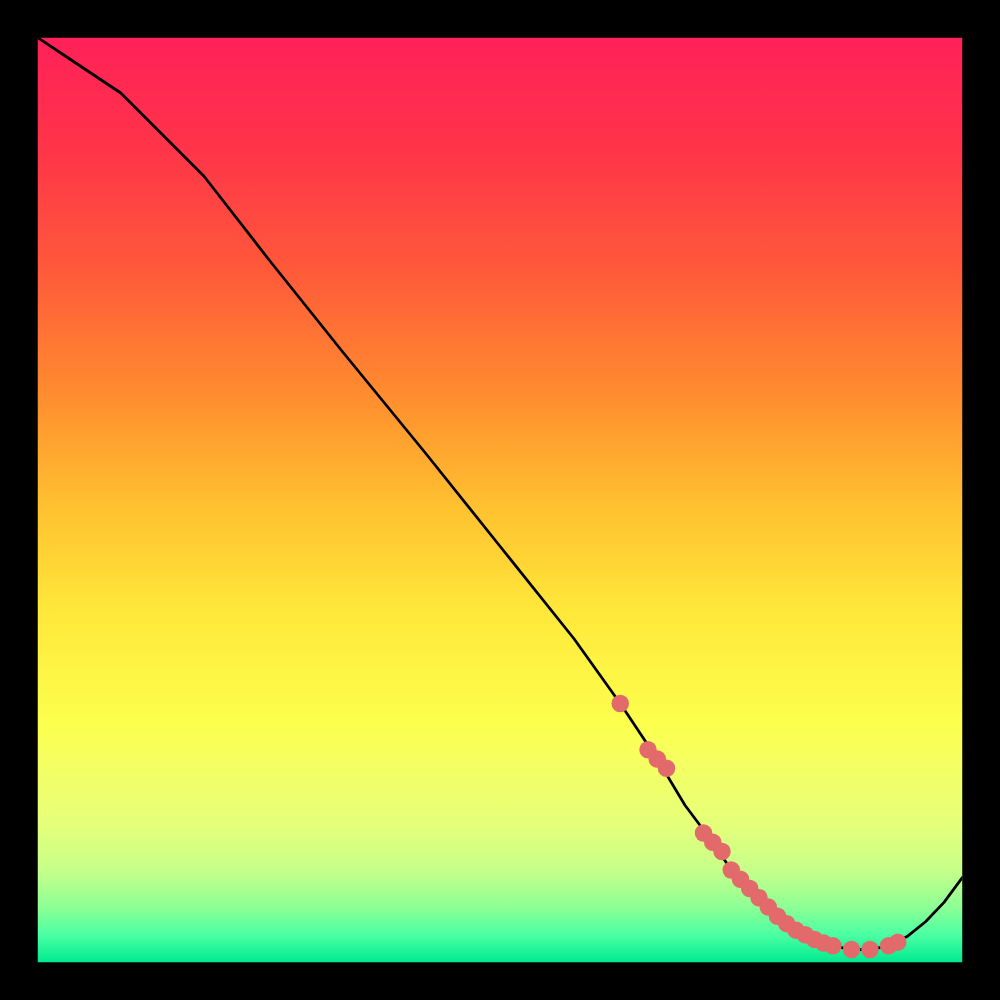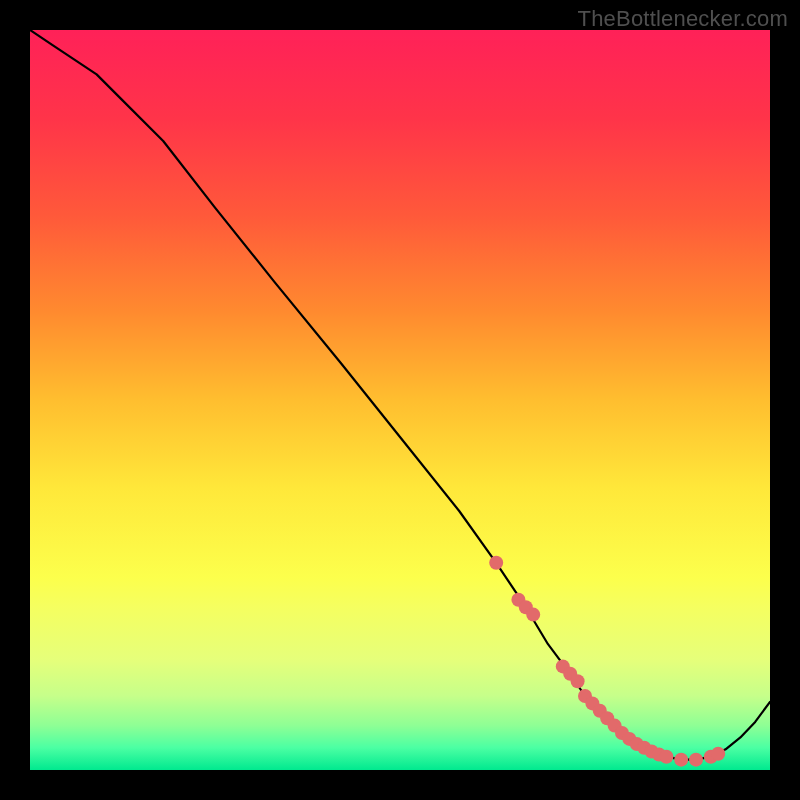--- a/index.html
+++ b/index.html
@@ -86,14 +86,13 @@
           <circle cx="621.60" cy="721.50" r="7" fill="#e26a6a"></circle>
           <circle cx="629.00" cy="724.46" r="7" fill="#e26a6a"></circle>
           <circle cx="636.40" cy="726.68" r="7" fill="#e26a6a"></circle>
           <circle cx="651.20" cy="729.64" r="7" fill="#e26a6a"></circle>
           <circle cx="666.00" cy="729.64" r="7" fill="#e26a6a"></circle>
           <circle cx="680.80" cy="726.68" r="7" fill="#e26a6a"></circle>
           <circle cx="688.20" cy="723.72" r="7" fill="#e26a6a"></circle>
         </g>
     </svg>
   </div>
-  <div class="watermark">TheBottlenecker.com</div>
 </div>
 
 </body></html>

